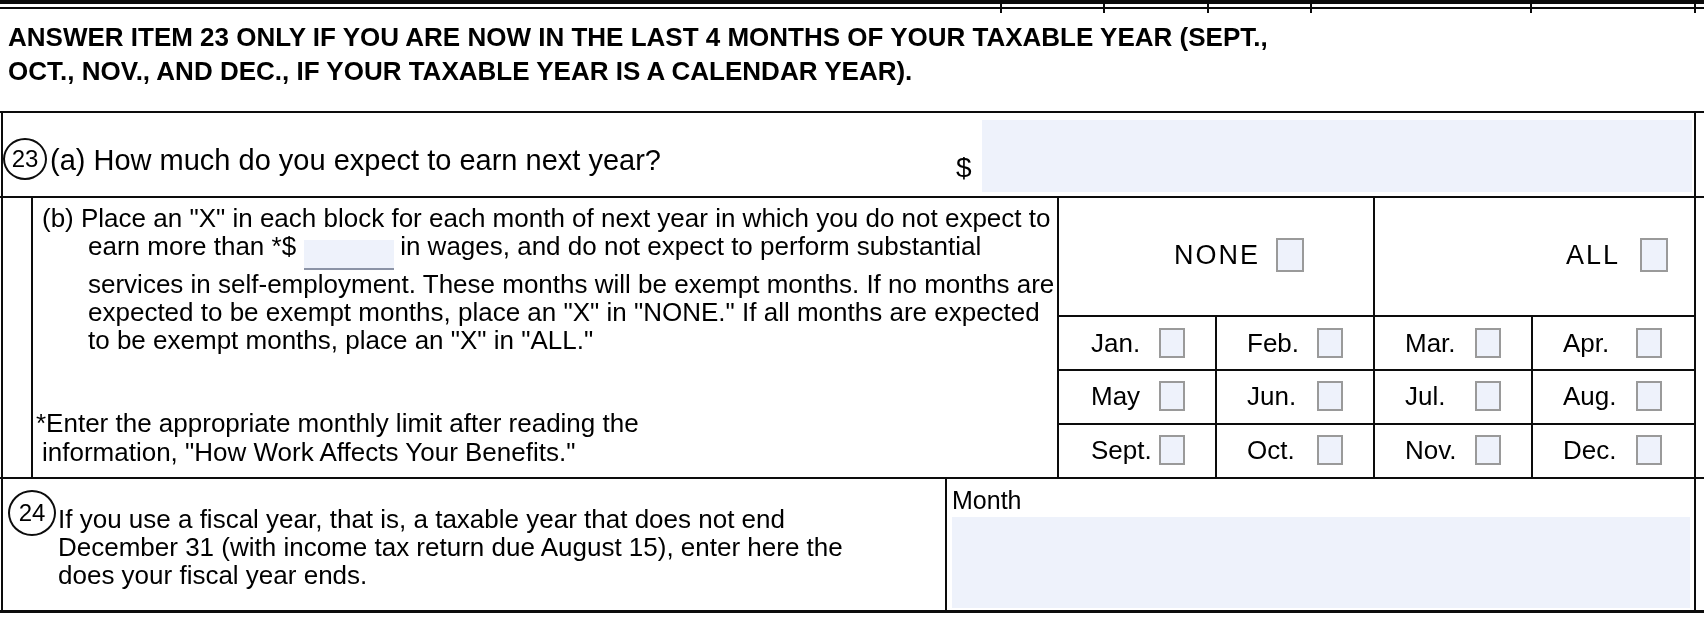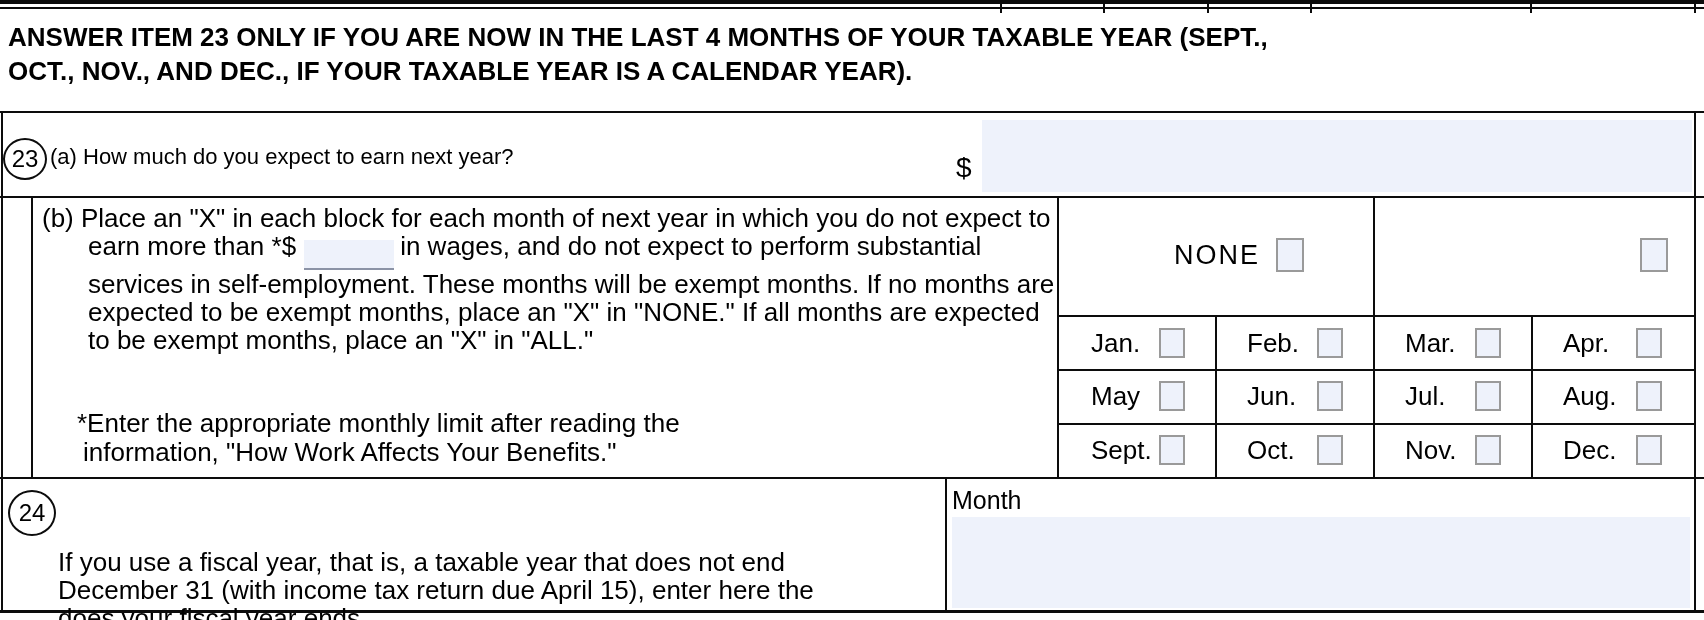--- a/index.html
+++ b/index.html
@@ -4,39 +4,39 @@
 <style>
   html,body{margin:0;padding:0;background:#fff;}
   .page{position:relative;width:1704px;height:620px;background:#ffffff;overflow:hidden;
         font-family:"Liberation Sans","DejaVu Sans",sans-serif;color:#000;}
   .hline{position:absolute;background:#0c0c0c;height:2px;}
   .vline{position:absolute;background:#0c0c0c;width:2px;}
   .tick{position:absolute;top:0;width:2px;height:9px;background:#0c0c0c;}
   .banner{position:absolute;left:8px;top:20px;font-weight:bold;font-size:26px;line-height:34px;white-space:nowrap;}
   .circle-num{position:absolute;width:40px;height:38px;border:2px solid #0c0c0c;border-radius:50%;
               display:flex;align-items:center;justify-content:center;font-size:24px;background:#fff;}
-  .qtext{position:absolute;font-size:22px;white-space:nowrap;}
+  .qtext{position:absolute;font-size:29px;white-space:nowrap;}
   .field{position:absolute;background:#eef2fb;border:none;padding:0 8px;font-size:24px;
          font-family:"Liberation Sans","DejaVu Sans",sans-serif;box-sizing:border-box;outline:none;}
   .para{position:absolute;left:42px;top:204px;width:1014px;font-size:26px;line-height:28px;
         padding-left:46px;text-indent:-46px;box-sizing:border-box;}
   .inline-field{display:inline-block;width:86px;height:26px;background:#eef2fb;
                 border:none;border-bottom:2px solid #8b93a6;vertical-align:-6px;margin:0 6px 0 8px;
                 font-size:22px;outline:none;text-indent:0;}
-  .footnote{position:absolute;left:36px;top:409px;font-size:26px;line-height:29px;margin-left:41px;}
+  .footnote{position:absolute;left:36px;top:409px;font-size:26px;line-height:29px;}
   .footnote .fn2{padding-left:6px;}
   .hdr-label{position:absolute;font-size:27px;letter-spacing:2px;text-align:right;width:180px;}
   .checkbox{position:absolute;background:#eef2fb;border:2px solid #9a9a9a;box-sizing:border-box;cursor:pointer;}
   #month-grid{position:absolute;left:1059px;top:317px;width:633px;height:164px;display:grid;
               grid-template-columns:156px 158px 158px 161px;grid-template-rows:52px 54px 54px;}
   .month-cell{display:flex;align-items:center;justify-content:space-between;
               padding:0 30px 0 32px;box-sizing:border-box;}
   .month-label{font-size:26px;}
   .month-box{width:26px;height:30px;background:#eef2fb;border:2px solid #9a9a9a;box-sizing:border-box;cursor:pointer;}
-  .i24line{position:absolute;left:58px;font-size:26px;white-space:nowrap;margin-top:43px;}
+  .i24line{position:absolute;left:58px;font-size:26px;white-space:nowrap;}
   .month-word{position:absolute;left:952px;top:486px;font-size:25px;}
 </style>
 </head>
 <body>
 
 <div class="page">
 
   <div style="position:absolute;top:0;left:0;width:1704px;height:9px;border-top:4px solid #0c0c0c;border-bottom:2px solid #0c0c0c;box-sizing:border-box;">
     <div class="tick" style="left:1000px;"></div>
     <div class="tick" style="left:1103px;"></div>
@@ -79,20 +79,21 @@
     <span>(b) Place an "X" in each block for each month of next year in which you do not expect to earn more than *$</span><input class="inline-field" type="text" value="" style=""><span>in wages, and do not expect to perform substantial services in self-employment. These months will be exempt months. If no months are expected to be exempt months, place an "X" in "NONE." If all months are expected to be exempt months, place an "X" in "ALL."</span>
   </div>
 
   <div class="footnote">
     <div>*Enter the appropriate monthly limit after reading the</div>
     <div class="fn2">information, "How Work Affects Your Benefits."</div>
   </div>
 
   <div class="hdr-label" style="left:1080px;top:240px;">NONE</div>
   <div class="checkbox" style="left:1276px;top:238px;width:28px;height:34px;"></div>
+  <div class="hdr-label" style="left:1440px;top:240px;">ALL</div>
   <div class="checkbox" style="left:1640px;top:238px;width:28px;height:34px;"></div>
 
   <div id="month-grid">
       <div class="month-cell">
         <span class="month-label">Jan.</span>
         <span class="month-box"></span>
       </div>
       <div class="month-cell">
         <span class="month-label">Feb.</span>
         <span class="month-box"></span>
@@ -136,19 +137,19 @@
       <div class="month-cell">
         <span class="month-label">Dec.</span>
         <span class="month-box"></span>
       </div>
     </div>
 
   <div class="circle-num" style="left:8px;top:490px;width:44px;height:42px;">
       <span>24</span>
     </div>
   <div class="i24line" style="top:504px;">If you use a fiscal year, that is, a taxable year that does not end</div>
-  <div class="i24line" style="top:532px;">December 31 (with income tax return due April 15), enter here the</div>
+  <div class="i24line" style="top:532px;">December 31 (with income tax return due August 15), enter here the</div>
   <div class="i24line" style="top:560px;">does your fiscal year ends.</div>
 
   <div class="month-word">Month</div>
   <input class="field" type="text" style="left: 952px; top: 517px; width: 738px; height: 91px;" value="">
 
 </div>
 
 </body></html>

